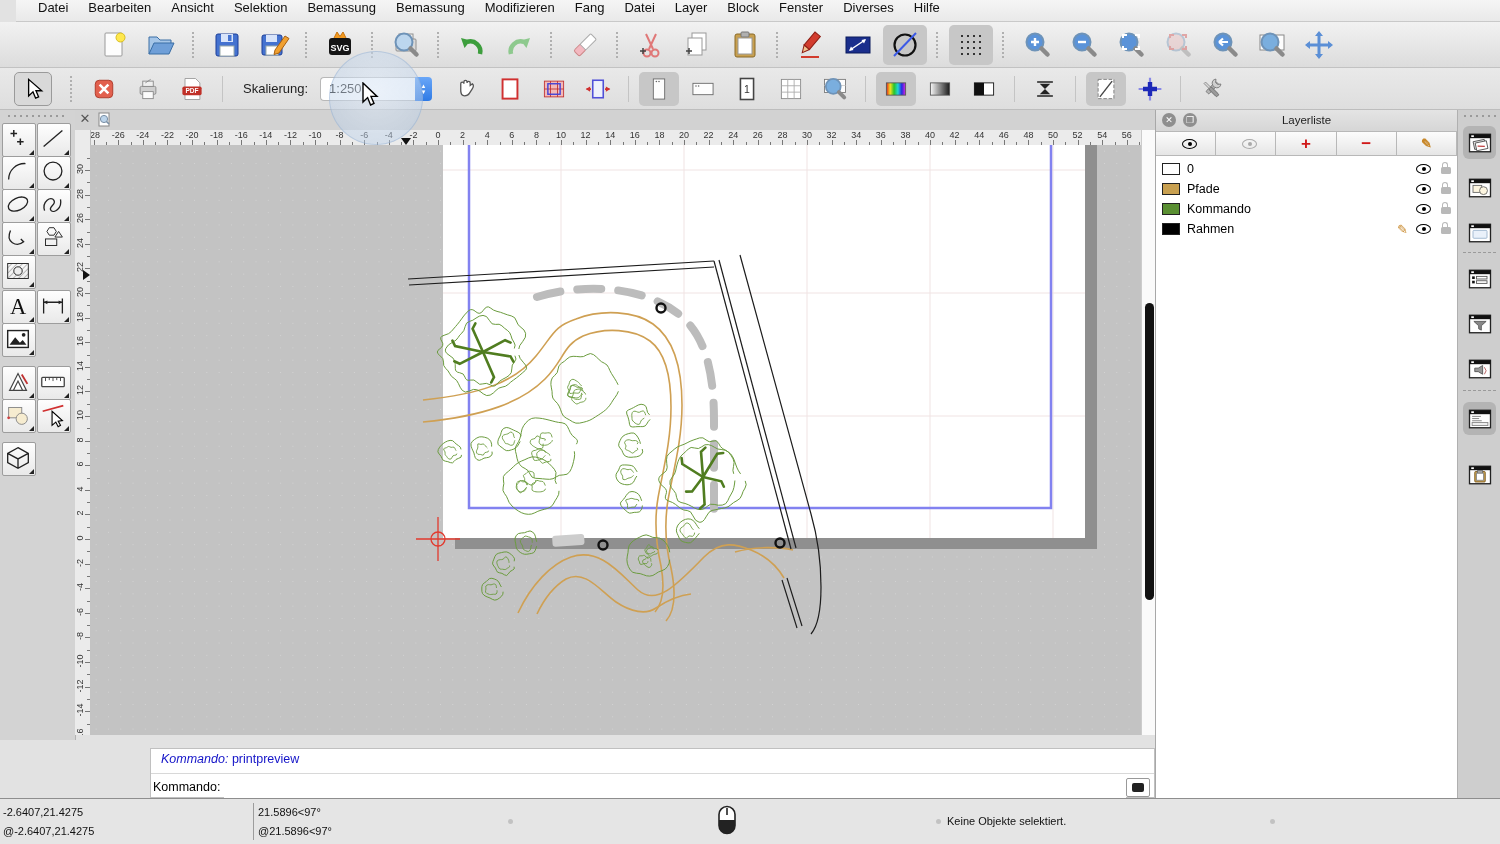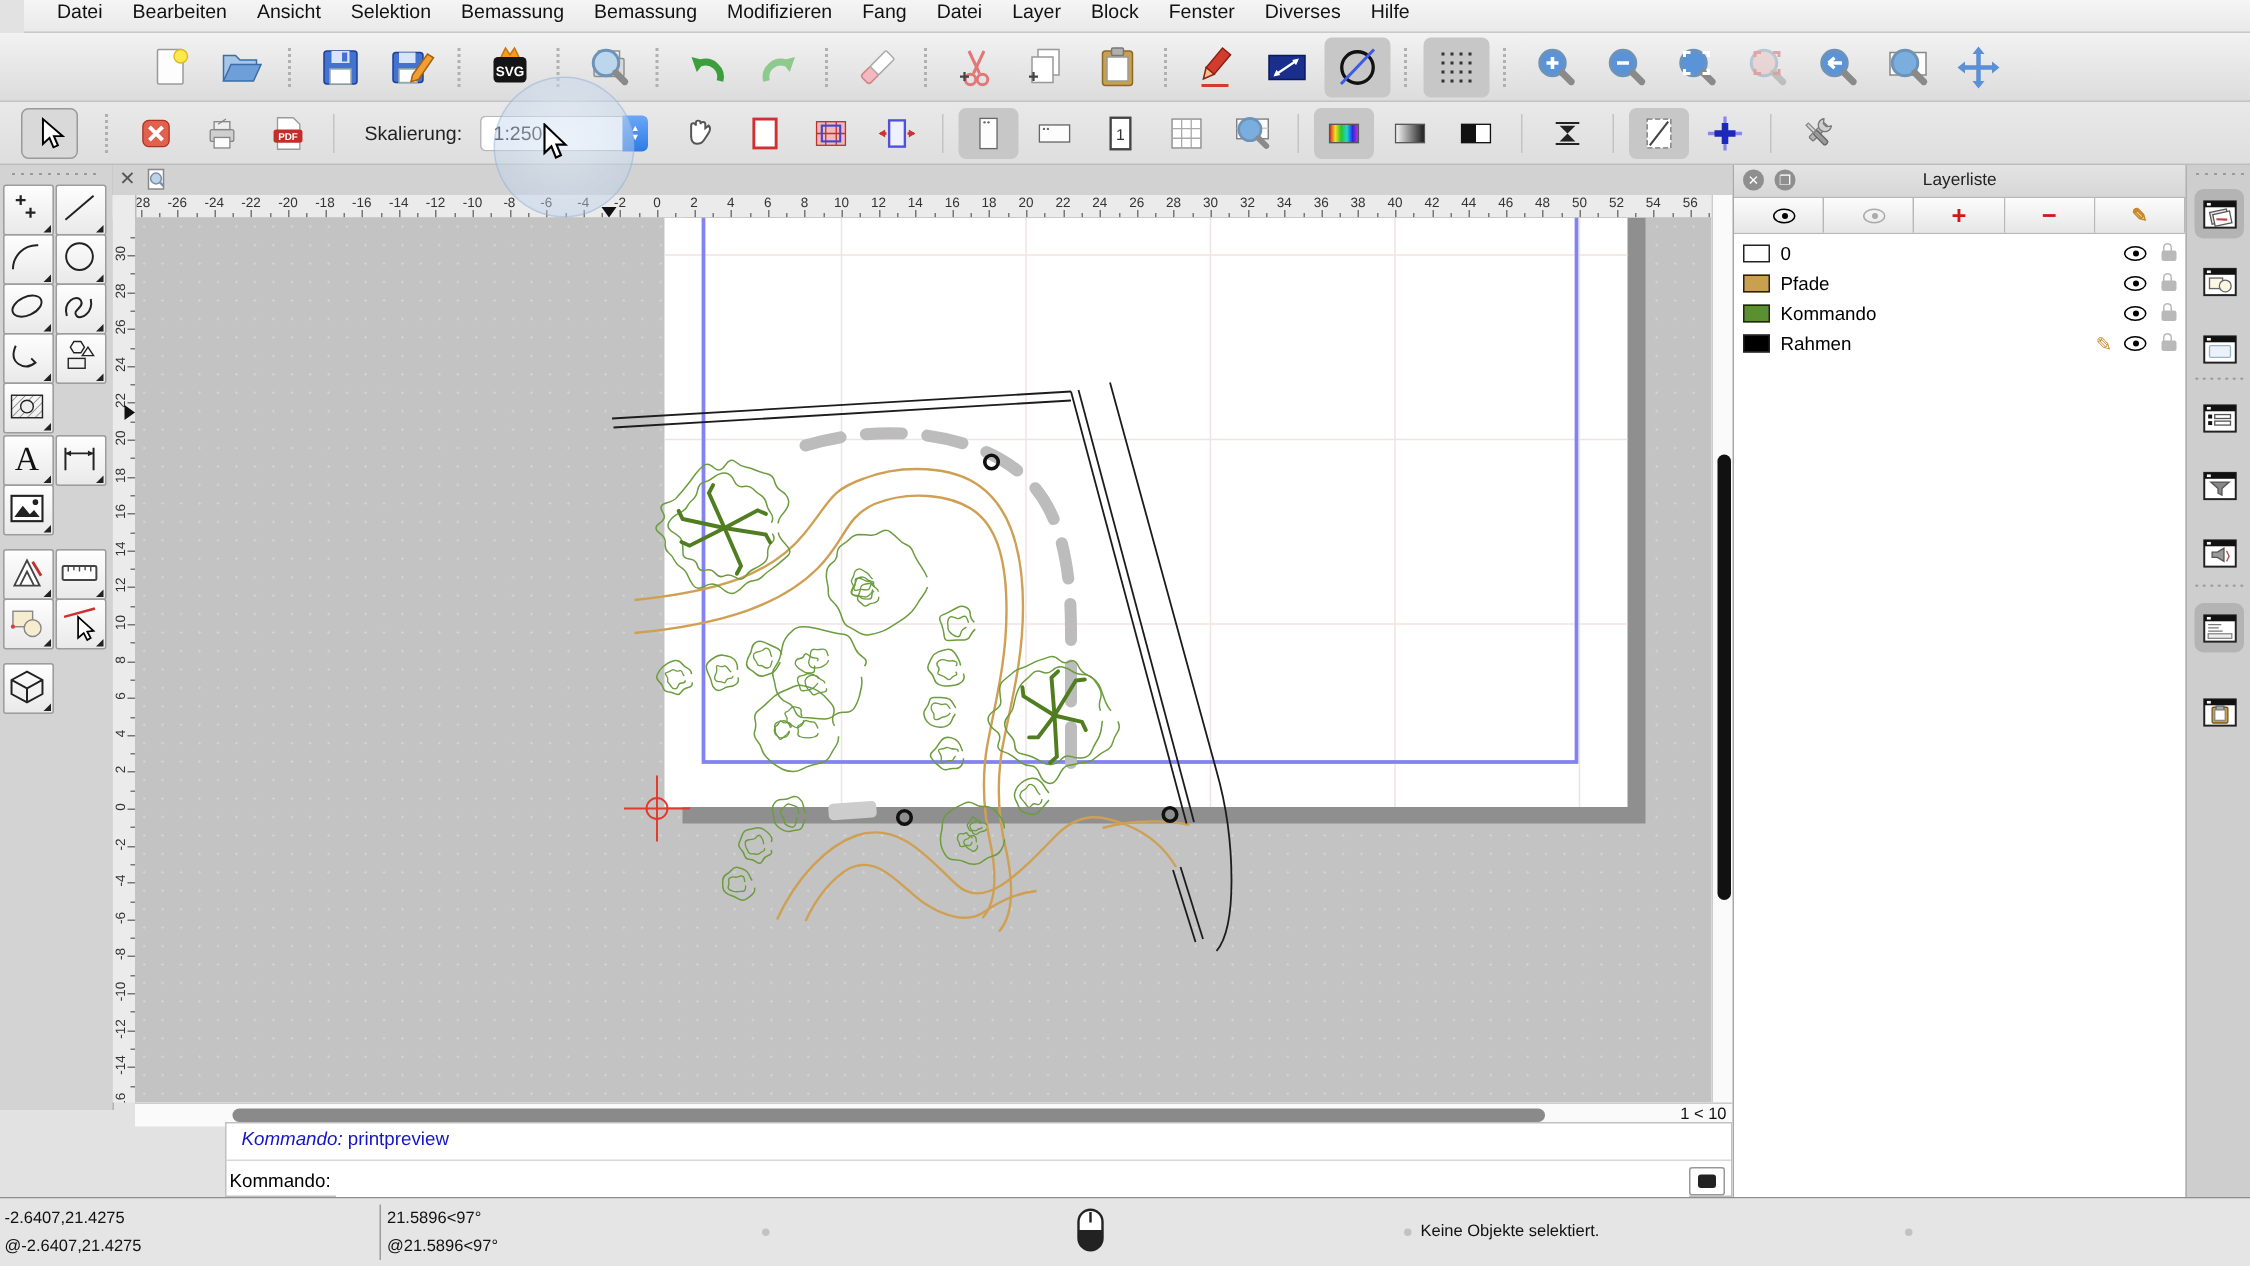--- a/index.html
+++ b/index.html
@@ -849,24 +849,20 @@
         <circle cx="513" cy="400" r="4.5" fill="none" stroke="#111" stroke-width="2.4"></circle>
         <circle cx="690" cy="398" r="4.5" fill="none" stroke="#111" stroke-width="2.4"></circle>
         <circle cx="348" cy="394" r="7" fill="none" stroke="#e23a2e" stroke-width="1.3"></circle>
         <path d="M326 394 h44 M348 372 v44" stroke="#e23a2e" stroke-width="1.3"></path>
       </svg>
   </div>
 
   <div id="vscroll">
       <div id="vthumb" style="top: 173px; height: 297px;"></div>
     </div>
-  <div id="hscroll">
-    <div id="hthumb" style="left: 65px; width: 875px;"></div>
-    <div id="page-indicator">1 &lt; 10</div>
-  </div>
 
   <div id="layerpanel">
     <div id="lp-header">
       <div class="lp-circle" style="left:6px">✕</div>
       <div class="lp-circle" style="left:27px">❐</div>
       <div id="lp-title">Layerliste</div>
     </div>
     <div id="lp-toolbar">
         <div class="lp-btn">
           <div class="eye"></div>

